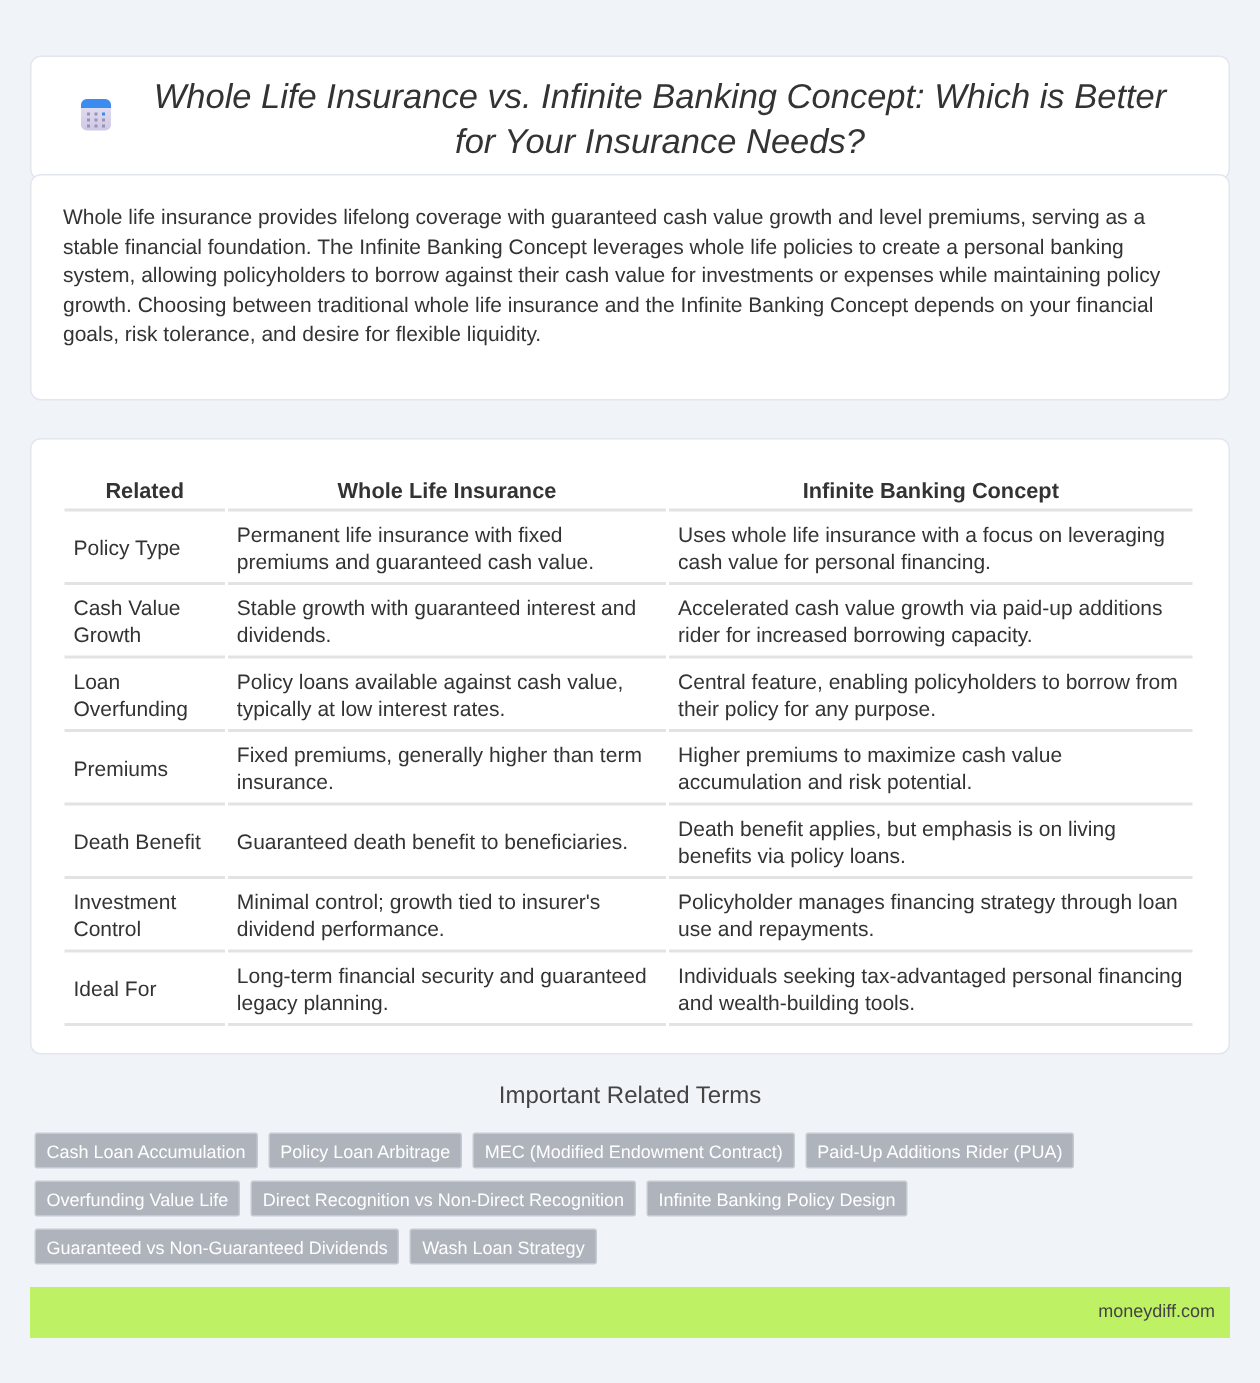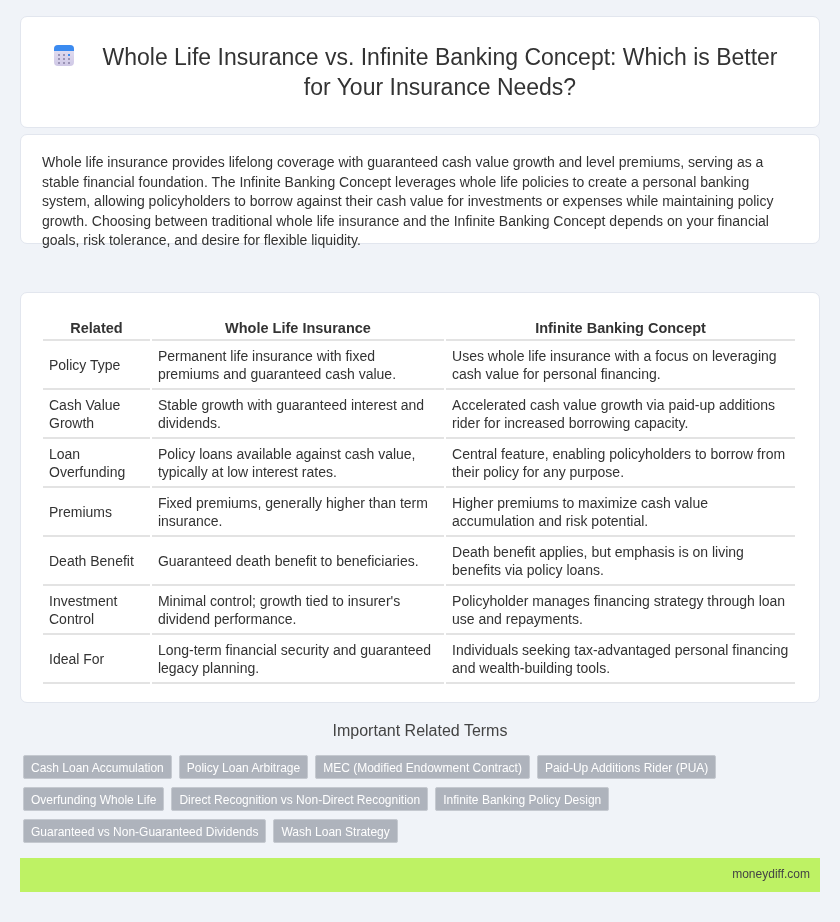--- a/index.html
+++ b/index.html
@@ -3,28 +3,28 @@
 <meta charset="utf-8">
 <style>
   * { box-sizing: border-box; margin: 0; padding: 0; }
   html, body { width: 840px; height: 922px; background: #f0f3f8; overflow: hidden; }
   body { font-family: "Liberation Sans", sans-serif; color: #333; position: relative; }
 
   .card {
     position: absolute; left: 20px; width: 800px;
     background: #fff; border: 1px solid #e2e6ee; border-radius: 7px;
   }
-  .title-card { top: 16px; height: 112px; display: flex; align-items: center; justify-content: center; }
+  .title-card { top: 37px; height: 83px; display: flex; align-items: center; justify-content: center; font-style: italic; }
   .title-icon { position: absolute; left: 32px; top: 26px; width: 22px; height: 24px; }
   .title-text {
     font-size: 23px; line-height: 30px; color: #333; text-align: center;
     width: 690px; margin-left: 40px; font-weight: normal;
   }
 
-  .intro-card { top: 134px; height: 110px; padding: 18px 21px; }
+  .intro-card { top: 116px; height: 151px; padding: 18px 21px; }
   .intro-text { font-size: 14px; line-height: 19.5px; color: #333; }
 
   .table-card { top: 292px; height: 411px; padding: 22px 22px; }
   table { width: 756px; border-collapse: separate; border-spacing: 2px 0; margin-left: -2px; }
   th { font-size: 14.5px; font-weight: bold; color: #333; height: 26px; text-align: center; vertical-align: bottom; padding-bottom: 3px; border-bottom: 2px solid #e3e3e3; }
   td { font-size: 14px; line-height: 18px; color: #333; padding: 5px 6px 5px 6px; border-bottom: 2px solid #e3e3e3; vertical-align: middle; height: 49px; }
   td.feat { width: 107px; }
   td.wl { width: 293px; }
   th.c1 { width: 107px; } th.c2 { width: 293px; } th.c3 { width: 350px; }
 
@@ -119,21 +119,21 @@
   </table>
 </div>
 
 <div class="related">
   <div class="related-title">Important Related Terms</div>
   <div class="tags">
     <span class="tag">Cash Loan Accumulation</span>
     <span class="tag">Policy Loan Arbitrage</span>
     <span class="tag">MEC (Modified Endowment Contract)</span>
     <span class="tag">Paid-Up Additions Rider (PUA)</span>
-    <span class="tag">Overfunding Whole Life</span>
+    <span class="tag">Overfunding Value Life</span>
     <span class="tag">Direct Recognition vs Non-Direct Recognition</span>
     <span class="tag">Infinite Banking Policy Design</span>
     <span class="tag">Guaranteed vs Non-Guaranteed Dividends</span>
     <span class="tag">Wash Loan Strategy</span>
   </div>
 </div>
 
 <div class="footer">
   <span class="footer-text">moneydiff.com</span>
 </div>

